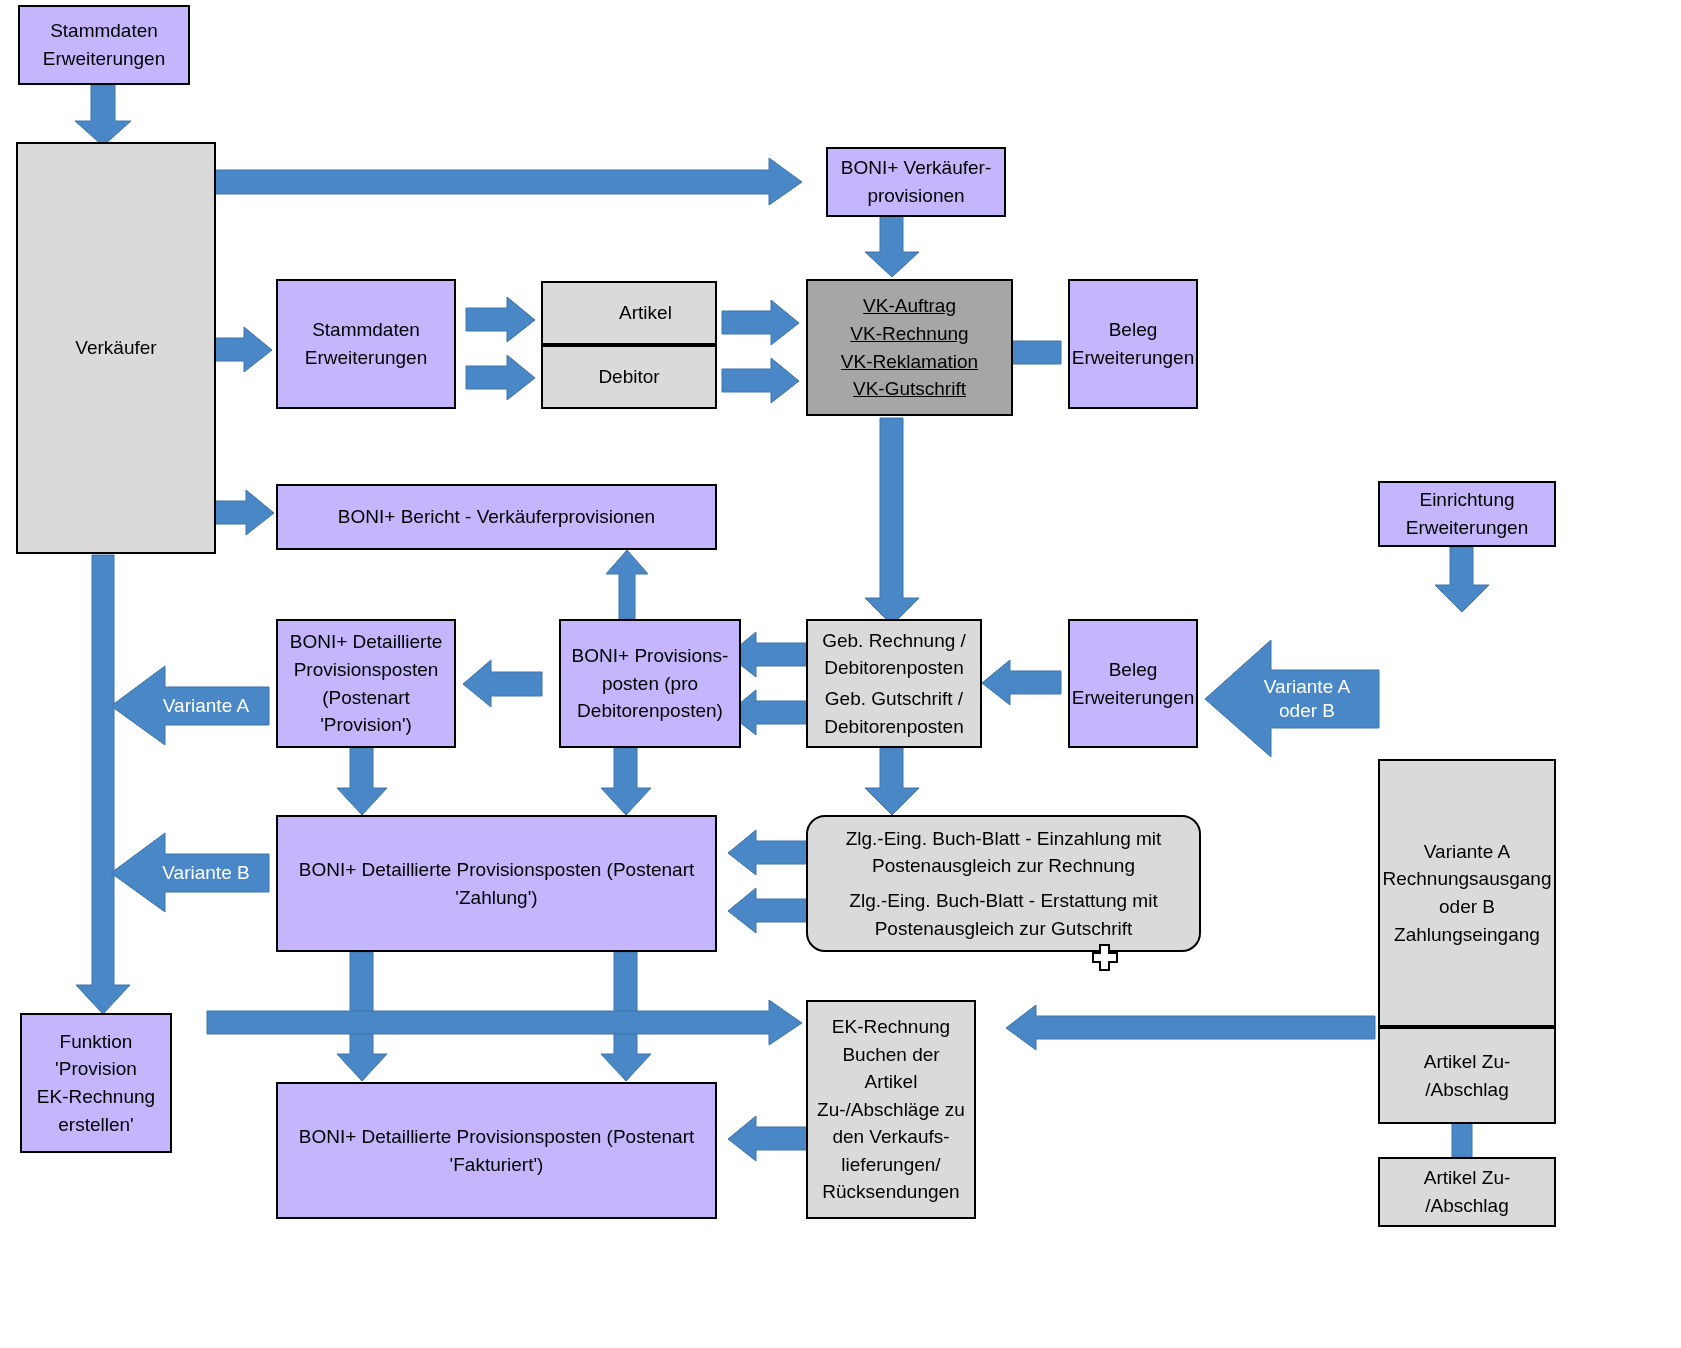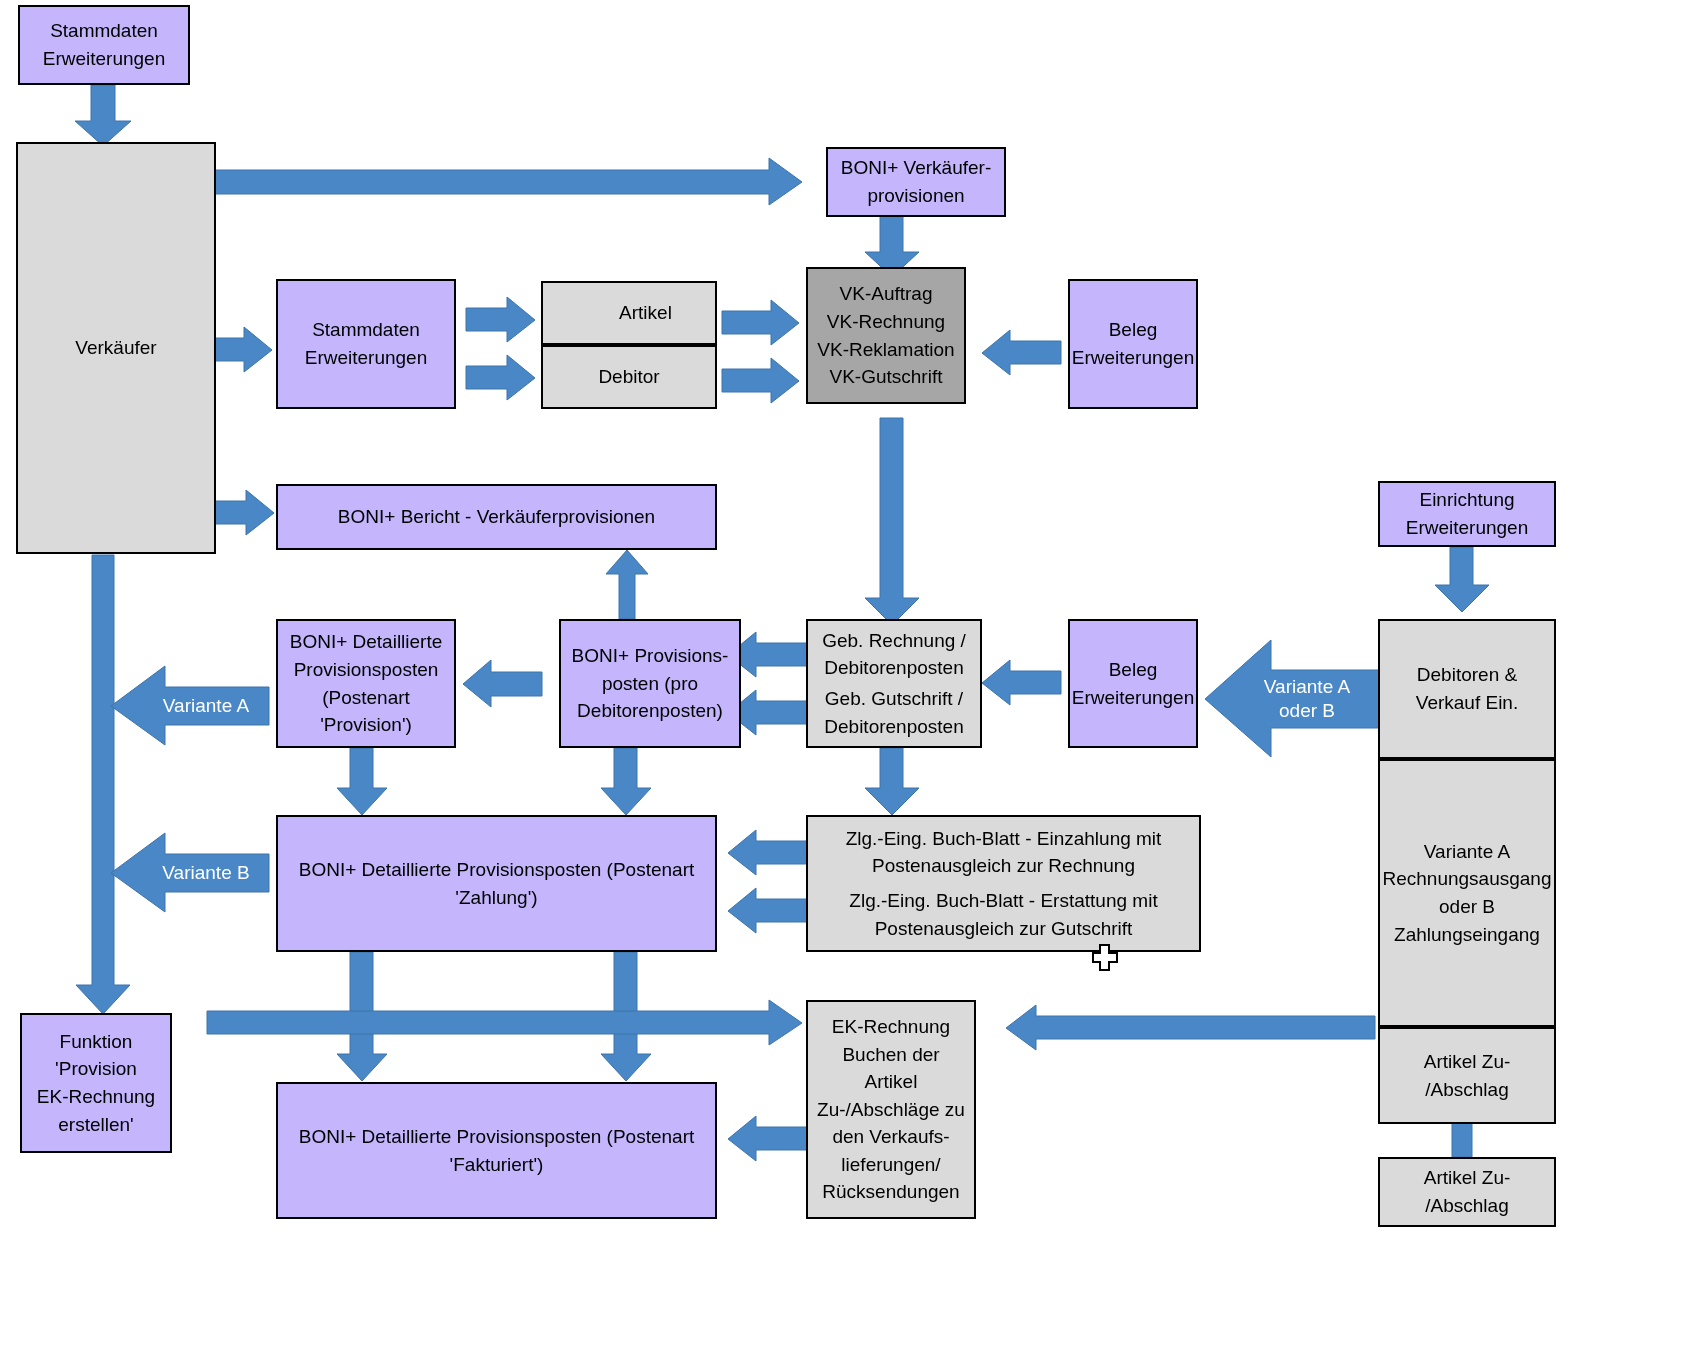--- a/index.html
+++ b/index.html
@@ -249,21 +249,21 @@
   <div class="box green" style="left:802px;top:147px;width:180px;height:70px;margin-left:24px;">BONI+ Verkäufer-
 provisionen</div>
 
   <div class="box green" style="left:276px;top:279px;width:180px;height:130px;">Stammdaten
 Erweiterungen</div>
 
   <div class="box grey split-top" style="left:541px;top:281px;width:176px;height:64px;">Artikel</div>
 
   <div class="box grey" style="left:541px;top:345px;width:176px;height:64px;">Debitor</div>
 
-  <div class="box darkgrey" style="left:806px;top:267px;width:160px;height:137px;">VK-Auftrag
+  <div class="box darkgrey" style="left:806px;top:279px;width:207px;height:137px;text-decoration:underline;">VK-Auftrag
 VK-Rechnung
 VK-Reklamation
 VK-Gutschrift</div>
 
   <div class="box green" style="left:1068px;top:279px;width:130px;height:130px;">Beleg
 Erweiterungen</div>
 
   <div class="box green" style="left:276px;top:484px;width:441px;height:66px;">BONI+ Bericht - Verkäuferprovisionen</div>
 
   <div class="box green" style="left:1378px;top:481px;width:178px;height:66px;">Einrichtung
@@ -281,35 +281,33 @@
   <div class="box grey" style="left:806px;top:619px;width:176px;height:129px;flex-direction:column;justify-content:space-around;">
     <span style="white-space:pre-line;">Geb. Rechnung /
 Debitorenposten</span>
     <span style="white-space:pre-line;">Geb. Gutschrift /
 Debitorenposten</span>
   </div>
 
   <div class="box green" style="left:1068px;top:619px;width:130px;height:129px;">Beleg
 Erweiterungen</div>
 
-  <div class="box grey" style="left:1378px;top:619px;width:178px;height:140px;">Debitoren &amp;
-Verkauf Ein.</div>
 
   <div class="box grey" style="left:1378px;top:759px;width:178px;height:268px;">Variante A
 Rechnungsausgang
 oder B
 Zahlungseingang</div>
 
   <div class="box grey" style="left:1378px;top:1027px;width:178px;height:97px;">Artikel Zu-
 /Abschlag</div>
 
   <div class="box green" style="left:276px;top:815px;width:441px;height:137px;">BONI+ Detaillierte Provisionsposten (Postenart
 'Zahlung')</div>
 
-  <div class="box grey" style="left:806px;top:815px;width:395px;height:137px;flex-direction:column;justify-content:space-around;">
+  <div class="box grey" style="left:806px;top:815px;width:395px;height:137px;flex-direction:column;justify-content:space-around;border-radius:19px;">
     <span style="white-space:pre-line;">Zlg.-Eing. Buch-Blatt - Einzahlung mit
 Postenausgleich zur Rechnung</span>
     <span style="white-space:pre-line;">Zlg.-Eing. Buch-Blatt - Erstattung mit
 Postenausgleich zur Gutschrift</span>
   </div>
 
   <div class="box green" style="left:20px;top:1013px;width:152px;height:140px;">Funktion 'Provision
 EK-Rechnung
 erstellen'</div>
 

